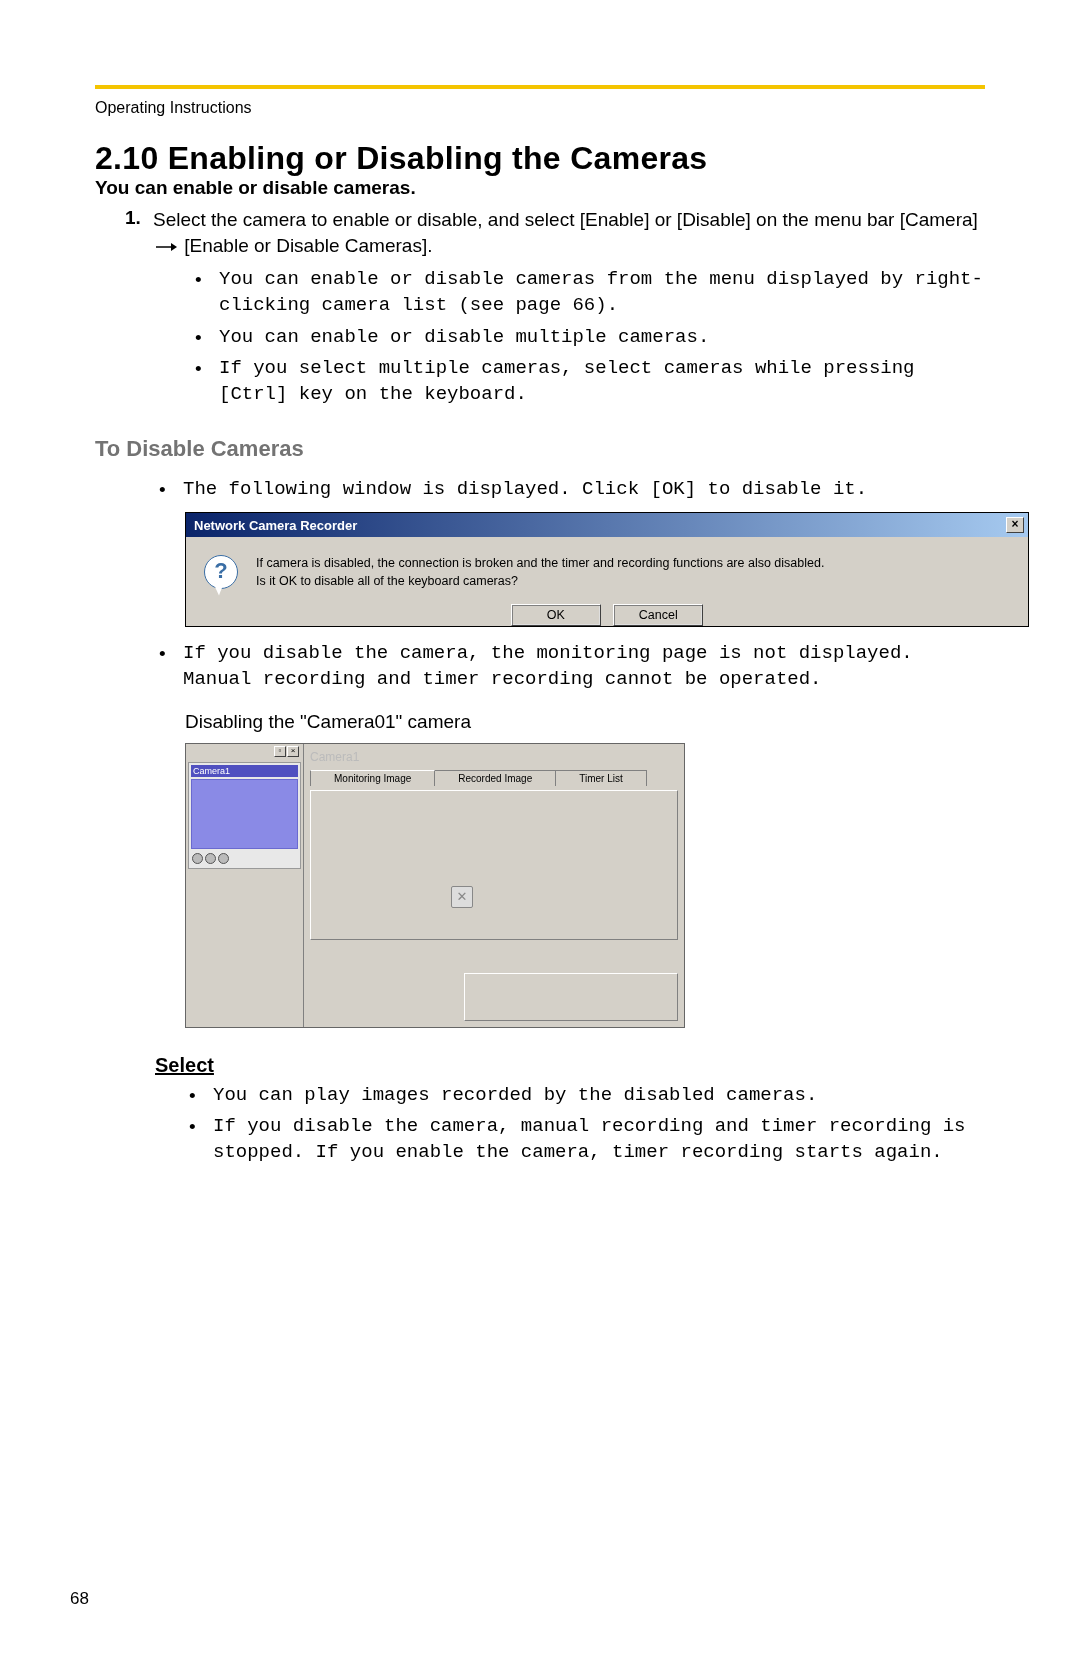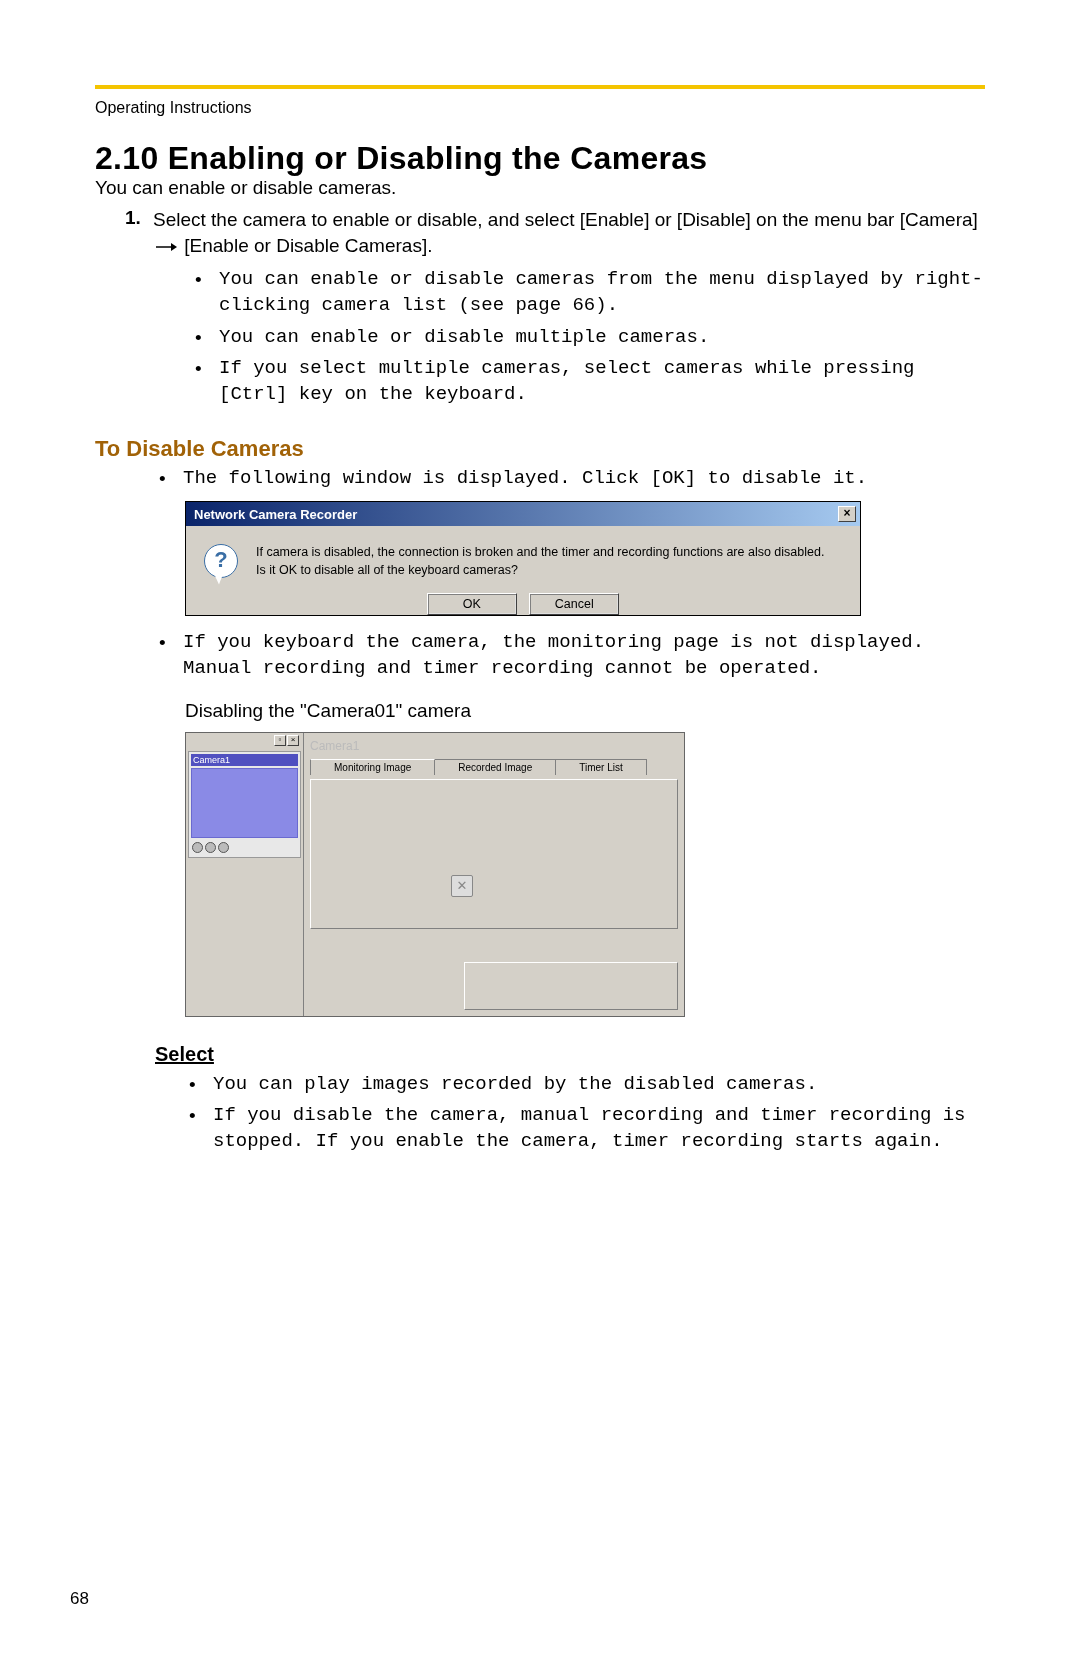--- a/index.html
+++ b/index.html
@@ -26,20 +26,21 @@
       margin-bottom: 23px;
     }
     h1 {
       font-size: 32px;
       font-weight: bold;
       letter-spacing: 0.3px;
     }
     .intro-text {
       font-size: 19px;
       margin-bottom: 8px;
+      font-weight: bold;
     }
     .numbered-list {
       margin-left: 30px;
     }
     .numbered-item {
       display: flex;
       margin-bottom: 8px;
     }
     .num-marker {
       font-weight: bold;
@@ -77,25 +78,25 @@
       width: 28px;
       flex-shrink: 0;
       text-align: left;
       padding-left: 4px;
     }
     .bullet-content {
       flex: 1;
       font-family: Liberation Mono, monospace;
     }
     .sub-heading-blue {
-      color: #a16207;
+      color: #737373;
       font-size: 22px;
       font-weight: bold;
       margin-top: 22px;
-      margin-bottom: 4px;
+      margin-bottom: 15px;
     }
     .sub-bullets {
       margin-left: 60px;
     }
     .notes-heading {
       font-size: 20px;
       font-weight: bold;
       text-decoration: underline;
       margin-top: 26px;
       margin-bottom: 6px;
@@ -107,21 +108,21 @@
     .page-number {
       position: absolute;
       bottom: 60px;
       left: 70px;
       font-size: 17px;
     }
 
     
     .dialog-figure {
       margin: 10px 0 14px 90px;
-      width: 676px;
+      width: 844px;
       border: 1px solid #000;
     }
     .dialog-titlebar {
       background: linear-gradient(to right, #0a246a, #a6caf0);
       color: #fff;
       font-family: Tahoma, Arial, sans-serif;
       font-size: 13px;
       font-weight: bold;
       padding: 4px 4px 4px 8px;
       display: flex;
@@ -401,21 +402,21 @@
   </div>
   <div class="dialog-buttons">
     <span class="win-btn">OK</span>
     <span class="win-btn">Cancel</span>
   </div>
 </div>
 
 <div class="sub-bullets">
   <div class="bullet-item">
     <div class="bullet-marker">•</div>
-    <div class="bullet-content">If you keyboard the camera, the monitoring page is not displayed. Manual recording and timer recording cannot be operated.</div>
+    <div class="bullet-content">If you disable the camera, the monitoring page is not displayed. Manual recording and timer recording cannot be operated.</div>
   </div>
 </div>
 
 <div class="caption-text">Disabling the "Camera01" camera</div>
 
 <div class="app-figure">
   <div class="sidebar">
     <div class="sidebar-top">
       <div class="tiny-btn">▫</div>
       <div class="tiny-btn">×</div>

